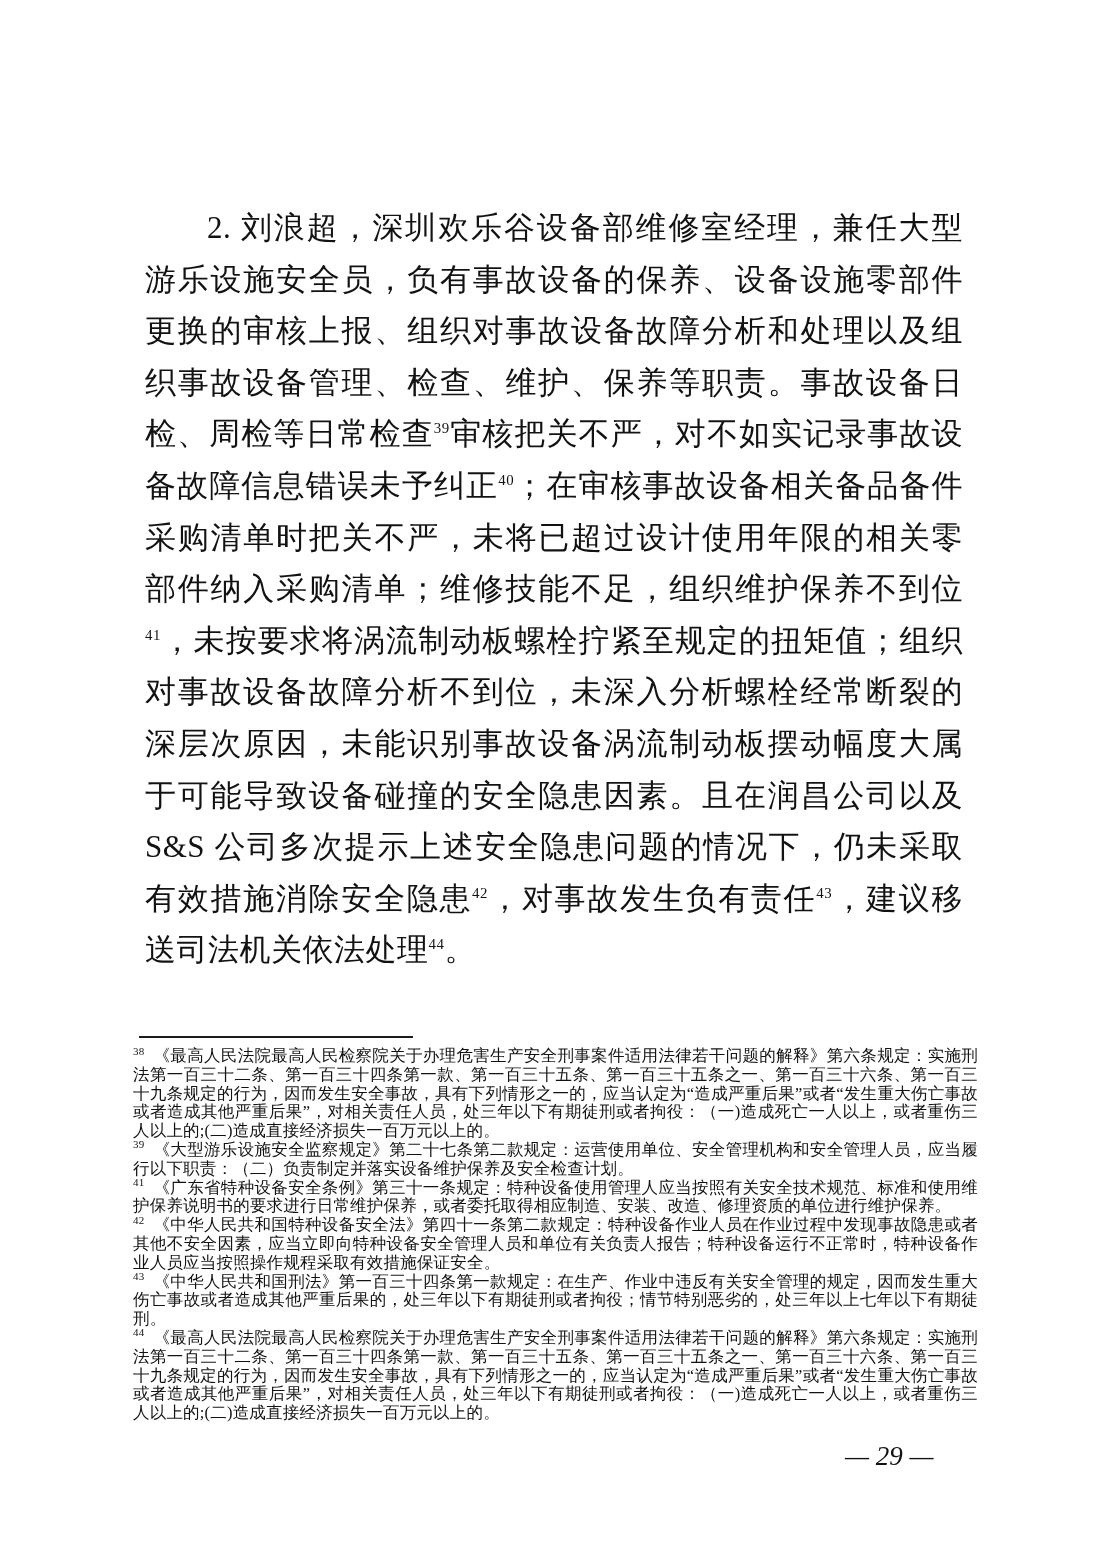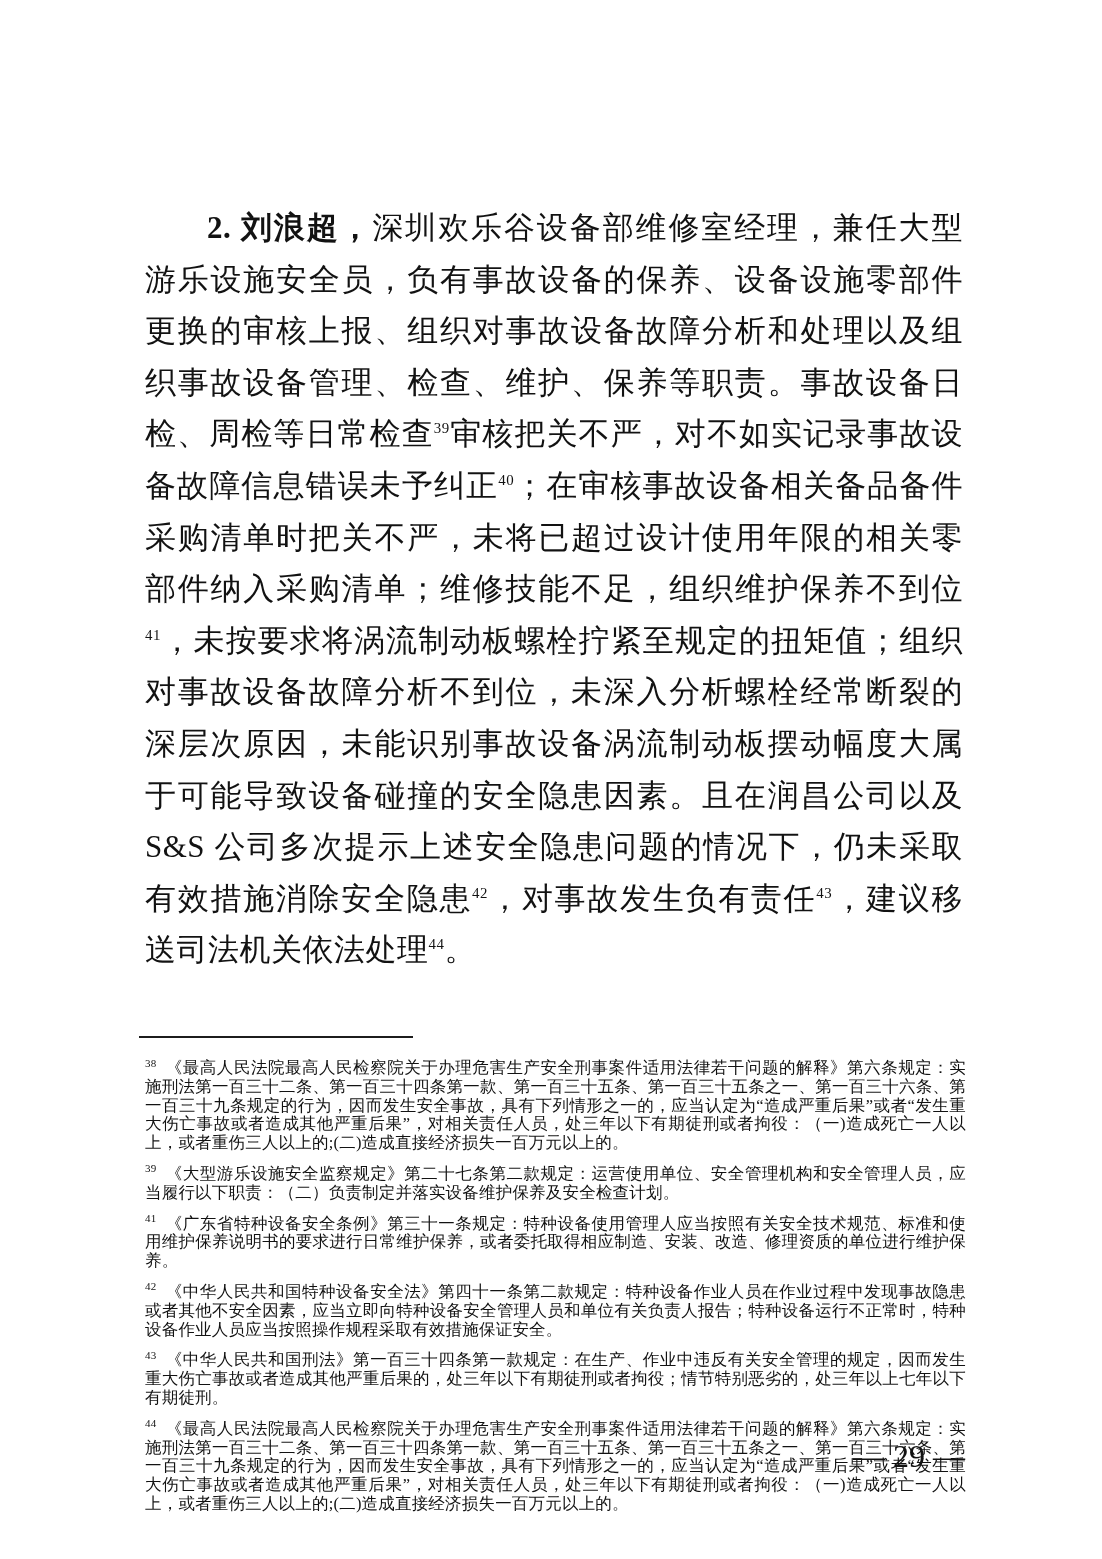--- a/index.html
+++ b/index.html
@@ -25,21 +25,21 @@
   }
   .para {
     margin: 0;
     font-size: 31px;
     line-height: 51.6px;
     text-align: justify;
     text-indent: 2em;
     letter-spacing: 0.5px;
   }
   .para .lead {
-    font-weight: bold;
+    font-weight: normal;
   }
   .para sup, .fn sup.fn-ref {
     font-size: 0.48em;
     line-height: 0;
     vertical-align: super;
   }
   
   .fn-sep {
     position: absolute;
     left: 139px;
@@ -49,42 +49,43 @@
     border-top: 2px solid #1c1c1c;
   }
   
   .footnotes {
     position: absolute;
     left: 133px;
     top: 1047px;
     width: 845px;
   }
   .fn {
-    margin: 12px;
+    margin: 0;
     font-size: 16.5px;
     line-height: 18.8px;
     text-align: justify;
     letter-spacing: 0.2px;
   }
   .fn .fn-num {
     font-size: 11px;
     line-height: 0;
     vertical-align: super;
     margin-right: 9px;
   }
   
   .page-number {
     position: absolute;
     left: 845px;
     top: 1438px;
     width: 120px;
-    font-size: 32px;
+    font-size: 27px;
     line-height: 36px;
-    text-align: right;
+    text-align: left;
     white-space: nowrap;
+    font-style: italic;
   }
 </style>
 </head>
 <body>
 
 <div class="page">
   <div class="body-text">
       <p class="para"><span class="lead">2. 刘浪超，</span>深圳欢乐谷设备部维修室经理，兼任大型游乐设施安全员，负有事故设备的保养、设备设施零部件更换的审核上报、组织对事故设备故障分析和处理以及组织事故设备管理、检查、维护、保养等职责。事故设备日检、周检等日常检查<sup>39</sup>审核把关不严，对不如实记录事故设备故障信息错误未予纠正<sup>40</sup>；在审核事故设备相关备品备件采购清单时把关不严，未将已超过设计使用年限的相关零部件纳入采购清单；维修技能不足，组织维护保养不到位<sup>41</sup>，未按要求将涡流制动板螺栓拧紧至规定的扭矩值；组织对事故设备故障分析不到位，未深入分析螺栓经常断裂的深层次原因，未能识别事故设备涡流制动板摆动幅度大属于可能导致设备碰撞的安全隐患因素。且在润昌公司以及 S&amp;S 公司多次提示上述安全隐患问题的情况下，仍未采取有效措施消除安全隐患<sup>42</sup>，对事故发生负有责任<sup>43</sup>，建议移送司法机关依法处理<sup>44</sup>。</p>
     </div>
   <div class="fn-sep"></div>

